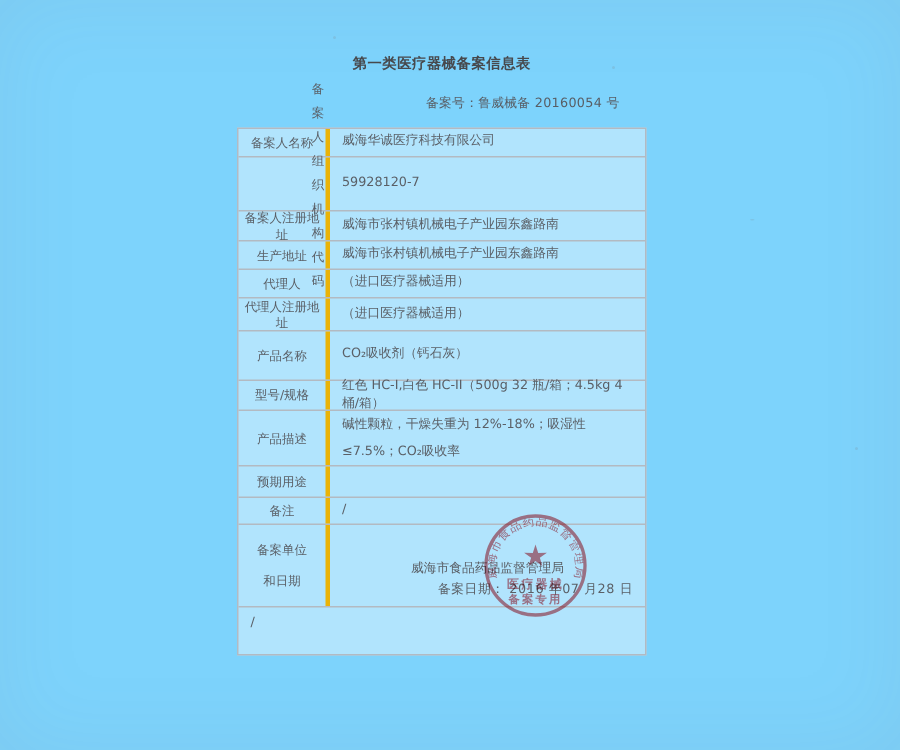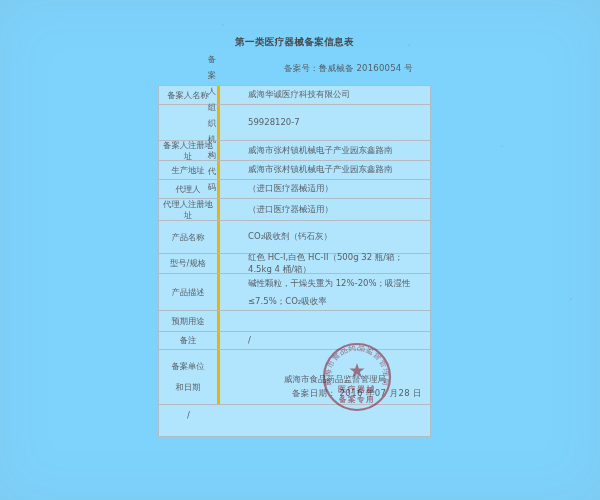--- a/index.html
+++ b/index.html
@@ -28,21 +28,21 @@
   }
   .row{display:flex;box-sizing:border-box;border-top:1px solid #b3bac2;}
   .row:first-child{border-top:none;}
   .lbl{
     width:61px;flex:0 0 61px;box-sizing:border-box;border-right:3px solid #eab308;
     display:flex;flex-direction:column;align-items:center;justify-content:center;
     text-align:center;font-size:8.3px;line-height:1.25;color:#5a5f66;padding:0 1px;
   }
   .val{
     flex:1;box-sizing:border-box;display:flex;flex-direction:column;justify-content:center;
-    font-size:8.5px;color:#5a5f66;padding:0 8px;line-height:1.3;margin-left:20px;
+    font-size:8.5px;color:#5a5f66;padding:0 8px;line-height:1.3;
   }
   .r0{height:18px}.r1{height:36px}.r2{height:20px}.r3{height:19px}.r4{height:19px}
   .r5{height:22px}.r6{height:33px}.r7{height:20px}.r8{height:37px}.r9{height:21px}
   .r10{height:18px}.r11{height:55px}.r12{height:32px}
   .r1 .lbl span{display:block;line-height:16px;padding-left:48px;}
   .r11 .lbl span{display:block;line-height:21px;}
   .r8 .val span{display:block;line-height:18px;}
   .r11 .val{justify-content:flex-end;padding-bottom:4px;line-height:14px;}
   .r11 .val .vcenter{display:block;text-align:center;line-height:14px;}
   .r11 .val .vright{display:block;text-align:right;line-height:14px;letter-spacing:.4px;}
@@ -136,21 +136,21 @@
       <div class="val">
           <span>红色 HC-I,白色 HC-II（500g 32 瓶/箱；4.5kg 4 桶/箱）</span>
         </div>
     </div>
 
     <div class="row r8">
       <div class="lbl">
           <span>产品描述</span>
         </div>
       <div class="val">
-        <span>碱性颗粒，干燥失重为 12%-20%；吸湿性≤7.5%；CO₂吸收率</span>
+        <span>碱性颗粒，干燥失重为 12%-18%；吸湿性≤7.5%；CO₂吸收率</span>
       </div>
     </div>
 
     <div class="row r9">
       <div class="lbl">
           <span>预期用途</span>
         </div>
     </div>
 
     <div class="row r10">

